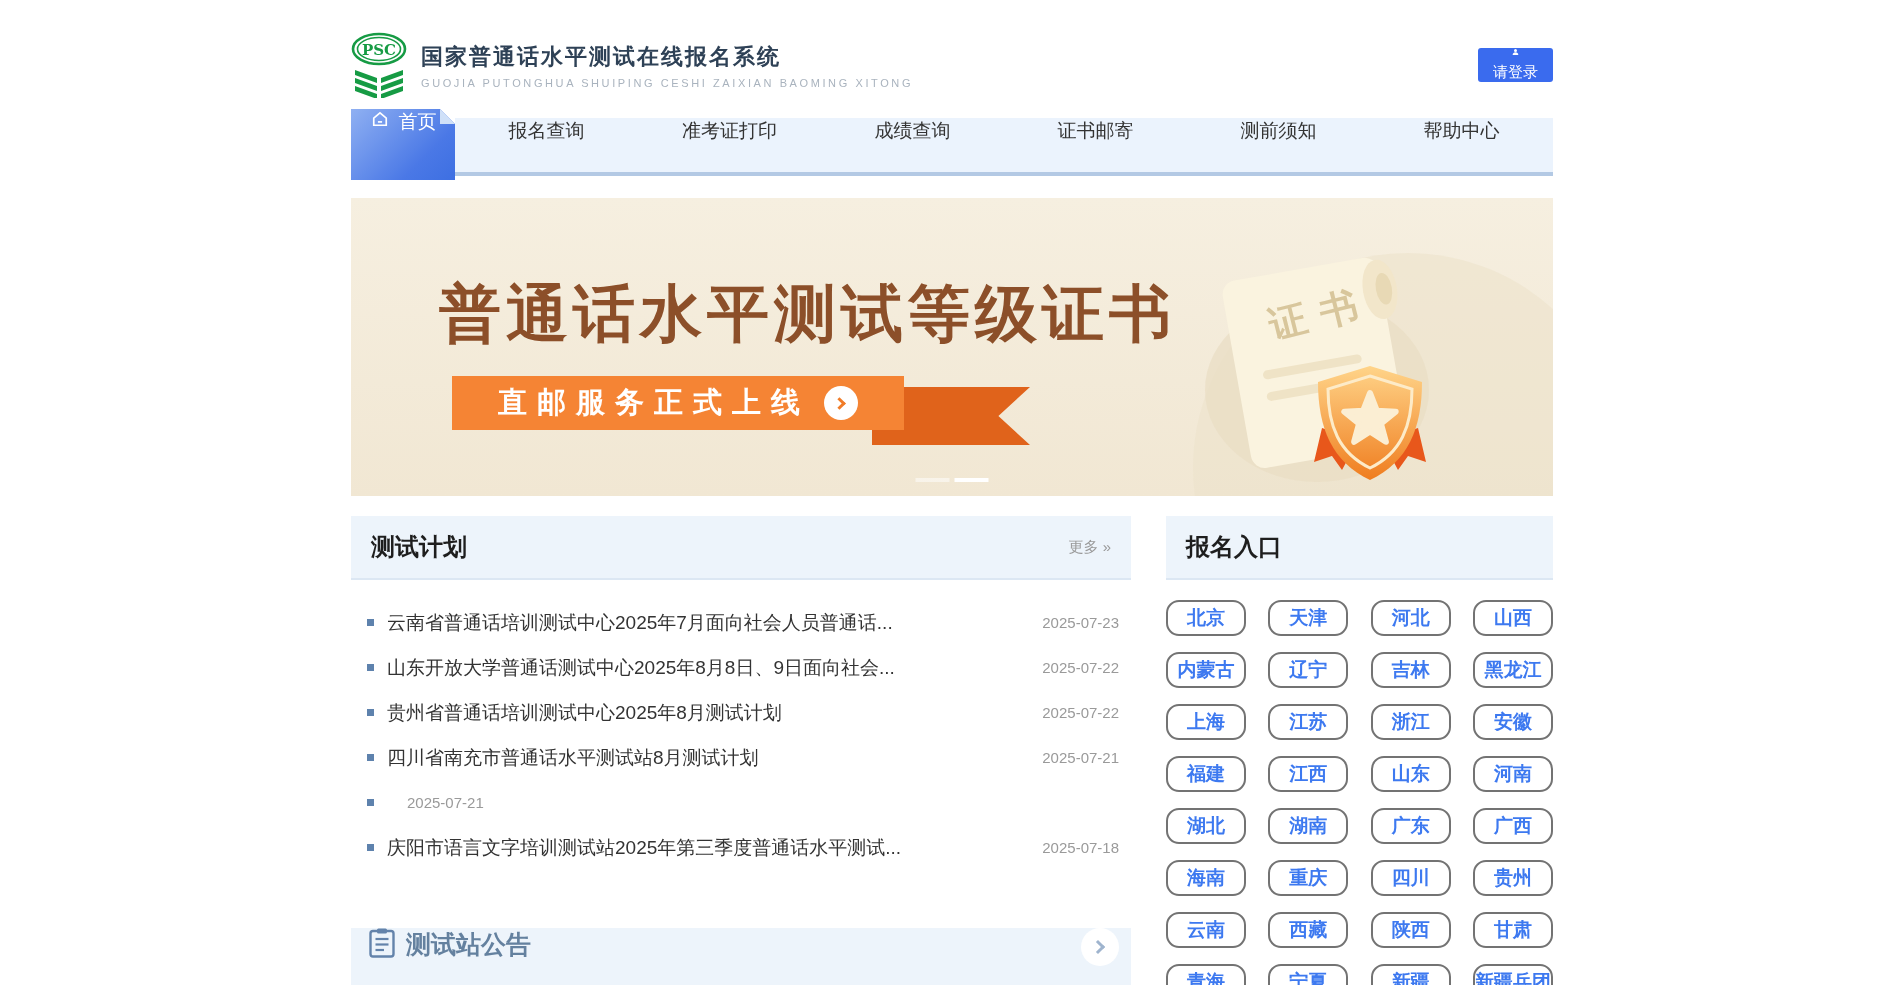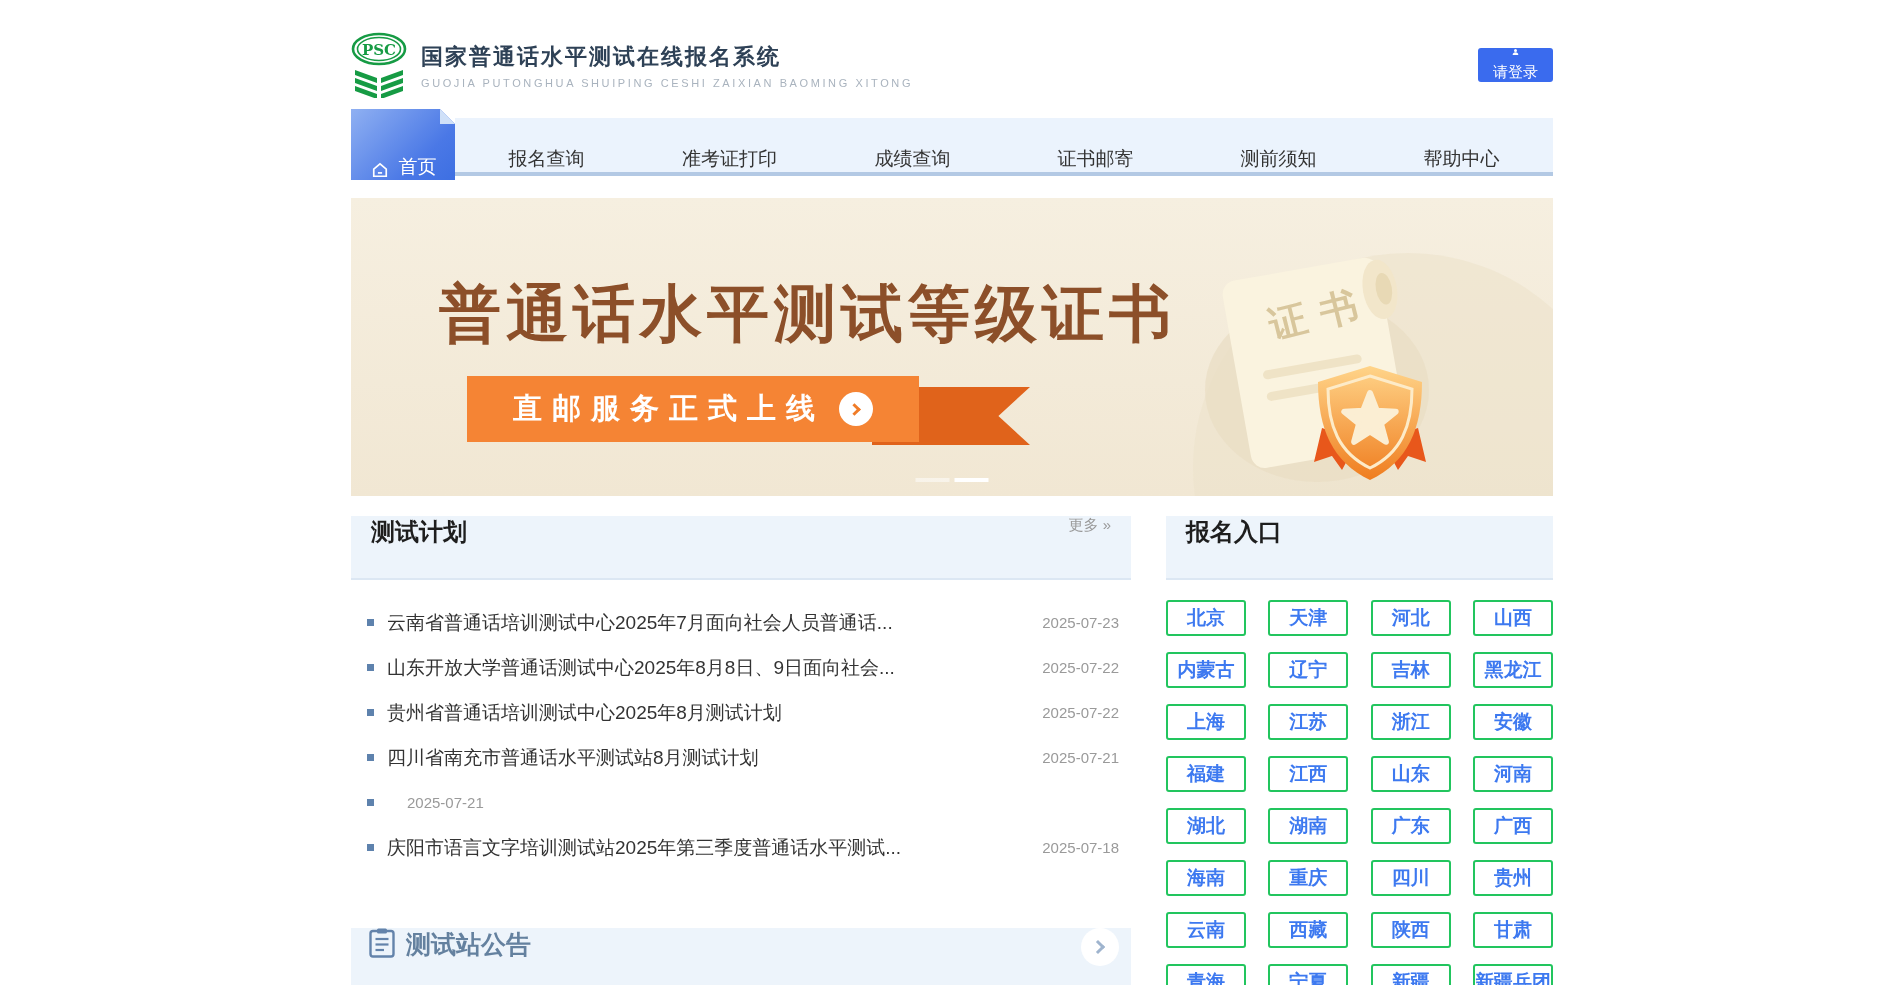--- a/index.html
+++ b/index.html
@@ -13,80 +13,80 @@
   .brand .cn { font-family:Liberation Sans, sans-serif; font-size:22px; font-weight:bold;
     color:#2E4156; letter-spacing:2px; }
   .brand .en { font-size:11px; color:#A9B3BE; letter-spacing:2.6px; margin-top:5px; }
   .login-btn { margin-left:auto; background:#3A6BEE; color:#fff; height:34px;
     padding:0 15px; border-radius:3px; font-size:15px; display:flex; align-items:center;
     gap:7px; border:none; cursor:pointer;flex-direction:column; }
 
   
   .nav { display:flex; background:#EBF3FD; border-bottom:4px solid #B3C9E4;
     height:58px; margin-top:18px; position:relative; }
-  .nav-item { flex:1; display:flex; align-items:flex-end; justify-content:center;
+  .nav-item { flex:1; display:flex; align-items:flex-start; justify-content:center;
     font-size:19px; color:#333; cursor:pointer; }
   .nav-item.active { flex:0 0 104px; margin-top:-9px; height:71px; position:relative;
     background:linear-gradient(135deg,#8FB0F2 0%,#4A78E6 70%,#3D6FE2 100%);
     color:#fff; z-index:2; gap:9px; }
   .tab-cut { position:absolute; top:0; right:0; width:15px; height:15px;
     background:#fff; clip-path:polygon(0 0,100% 0,100% 100%); }
   .tab-fold { position:absolute; top:0; right:0; width:15px; height:15px;
     background:#CFE0F8; clip-path:polygon(0 0,100% 100%,0 100%); }
 
   
   .banner { position:relative; height:298px; margin-top:22px; overflow:hidden;
     background:linear-gradient(180deg,#F6EFE0,#F1E7D3);text-align:right; }
   .blob-r { position:absolute; right:-70px; top:55px; width:430px; height:430px;
     border-radius:50%; background:#EDE2CB; opacity:.6; }
   .banner-title { position:absolute; left:88px; top:74px;
     font-family:"DejaVu Serif", serif; font-size:62px; font-weight:bold;
     color:#8C4F29; letter-spacing:5px; white-space:nowrap; }
   .ribbon { position:absolute; left:101px; top:178px; height:54px; }
   .ribbon-tail { position:absolute; left:420px; top:11px; width:158px; height:58px;
     background:#E0631B; clip-path:polygon(0 0,100% 0,80% 50%,100% 100%,0 100%); }
-  .ribbon-bar { position:relative; width:452px; height:66px; background:#F58434;
-    display:flex; align-items:center; justify-content:center; gap:14px; cursor:pointer;margin-left:15px; }
+  .ribbon-bar { position:relative; width:452px; height:54px; background:#F58434;
+    display:flex; align-items:center; justify-content:center; gap:14px; cursor:pointer; }
   .ribbon-text { color:#fff; font-size:29px; font-weight:bold; letter-spacing:10px; }
   .ribbon-circle { width:34px; height:34px; border-radius:50%; background:#fff;
     display:flex; align-items:center; justify-content:center; }
   .chev { width:9px; height:9px; border-top:3px solid #F07C28; border-right:3px solid #F07C28;
     transform:rotate(45deg); margin-left:-3px; }
   .illus { position:absolute; right:78px; top:40px; }
   .dots { position:absolute; bottom:14px; left:50%; transform:translateX(-50%);
     display:flex; gap:5px; }
   .dot { width:34px; height:4px; background:rgba(255,255,255,.5); cursor:pointer; }
   .dot.active { background:#fff; }
 
   
   .main { display:flex; gap:35px; margin-top:20px; }
   .col-left { width:780px; }
   .col-right { width:387px; }
-  .panel-head { height:64px; background:#EDF4FB; display:flex; align-items:flex-start;
+  .panel-head { height:64px; background:#EDF4FB; display:flex; align-items:center;
     justify-content:space-between; padding:0 20px; border-bottom:2px solid #DCE7F3; }
   .panel-title { font-size:24px; font-weight:bold; color:#1E1E1E; }
   .more-link { font-size:15px; color:#999; cursor:pointer; }
 
   .list { padding:12px 12px 14px 16px;margin-top:8px; }
   .list-item { height:45px; display:flex; align-items:center; cursor:pointer; }
   .bullet { width:7px; height:7px; background:#5E82AD; margin-right:13px; flex:0 0 auto; }
   .item-title { flex:1; font-size:19px; color:#333; white-space:nowrap; overflow:hidden; }
   .item-date { font-size:15px; color:#9A9A9A; margin-left:20px; flex:0 0 auto; }
 
   .announce-head { margin-top:44px; background:#EDF4FB; height:64px; display:flex;
     align-items:flex-start; padding:0 12px 0 18px; }
   .announce-title { font-size:25px; font-weight:bold; color:#64819F; margin-left:11px; }
   .circle-btn { margin-left:auto; width:38px; height:38px; border-radius:50%;
     background:#fff; display:flex; align-items:center; justify-content:center; cursor:pointer; }
   .circle-btn .chev2 { width:10px; height:10px; border-top:3px solid #9FB4CE;
     border-right:3px solid #9FB4CE; transform:rotate(45deg); margin-left:-4px; }
 
   .entry-grid { margin-top:20px; display:grid; grid-template-columns:repeat(4,80px);
     justify-content:space-between; row-gap:16px; }
-  .prov-btn { height:36px; background:#fff; border:2px solid #22c55e; border-radius:3px;
+  .prov-btn { height:36px; background:#fff; border:2px solid #737373; border-radius:13px;
     color:#3D79F0; font-weight:bold; font-size:19px; display:flex; align-items:center;
     justify-content:center; cursor:pointer; white-space:nowrap; padding:0 1px; }
 </style>
 </head>
 <body>
 
 <div class="page">
 
   <div class="header">
     <svg class="logo" viewBox="0 0 56 66">

